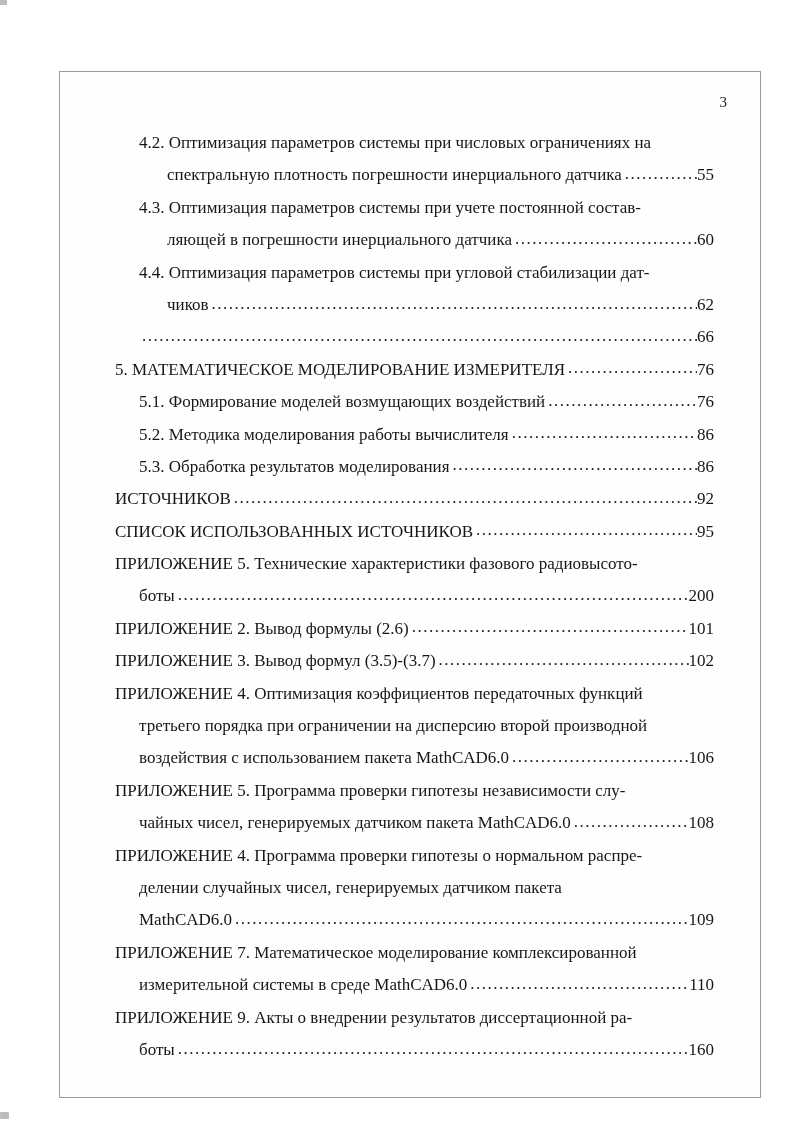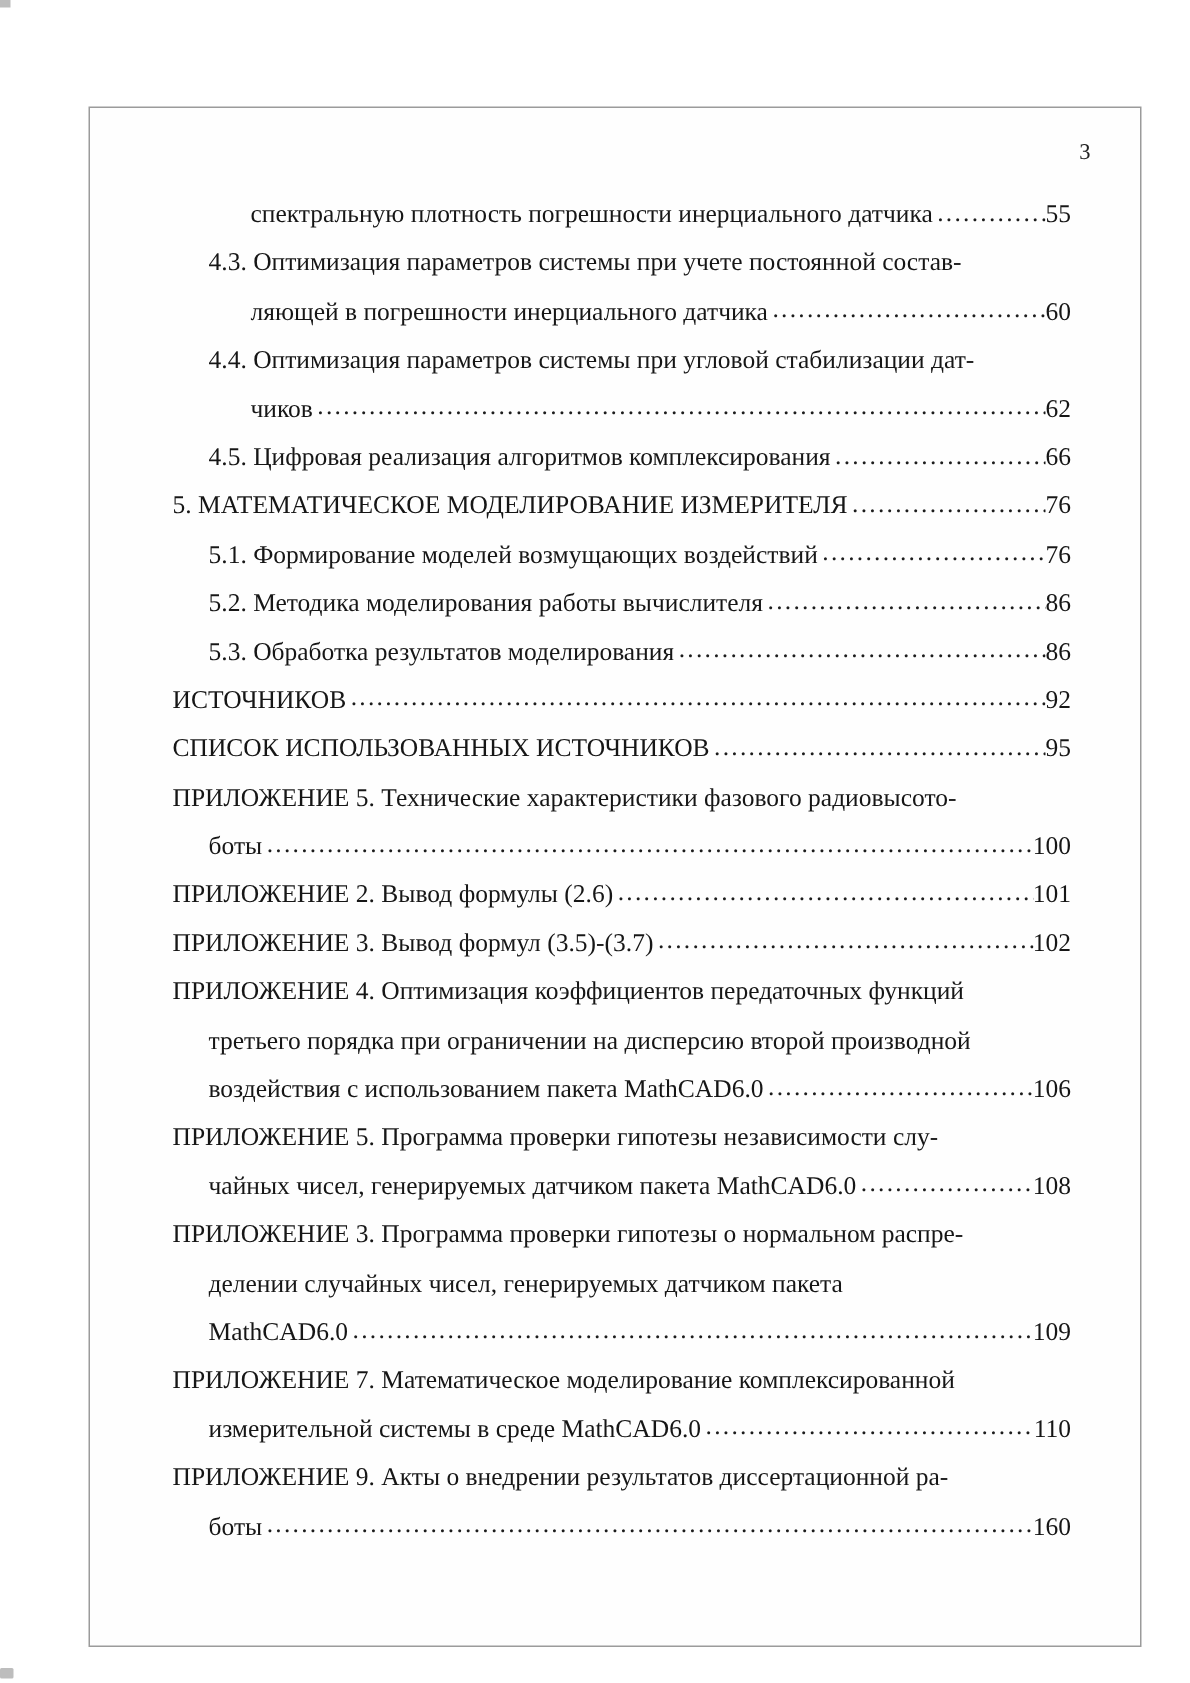--- a/index.html
+++ b/index.html
@@ -79,20 +79,23 @@
 </style>
 </head>
 <body>
 
 <div class="artifact artifact-tl"></div>
 <div class="artifact artifact-bl"></div>
 
 <div class="page-frame">
   <div class="page-number">3</div>
   <div class="toc">
+      <div class="toc-line indent-1">
+        <span class="line-text">4.2.  Оптимизация параметров системы при числовых ограничениях на</span>
+      </div>
       <div class="toc-line indent-2">
         <span class="line-text">спектральную плотность погрешности инерциального датчика</span>
         <span class="leader"></span>
         <span class="page-num">55</span>
       </div>
       <div class="toc-line indent-1">
         <span class="line-text">4.3. Оптимизация параметров системы при учете постоянной состав-</span>
       </div>
       <div class="toc-line indent-2">
         <span class="line-text">ляющей в погрешности инерциального датчика</span>
@@ -101,21 +104,20 @@
       </div>
       <div class="toc-line indent-1">
         <span class="line-text">4.4. Оптимизация параметров системы при угловой стабилизации дат-</span>
       </div>
       <div class="toc-line indent-2">
         <span class="line-text">чиков</span>
         <span class="leader"></span>
         <span class="page-num">62</span>
       </div>
       <div class="toc-line indent-1">
-        <span class="line-text">4.5. Цифровая реализация алгоритмов комплексирования</span>
         <span class="leader"></span>
         <span class="page-num">66</span>
       </div>
       <div class="toc-line indent-0">
         <span class="line-text">5. МАТЕМАТИЧЕСКОЕ МОДЕЛИРОВАНИЕ ИЗМЕРИТЕЛЯ</span>
         <span class="leader"></span>
         <span class="page-num">76</span>
       </div>
       <div class="toc-line indent-1">
         <span class="line-text">5.1. Формирование моделей возмущающих воздействий</span>
@@ -141,21 +143,21 @@
         <span class="line-text">СПИСОК ИСПОЛЬЗОВАННЫХ ИСТОЧНИКОВ</span>
         <span class="leader"></span>
         <span class="page-num">95</span>
       </div>
       <div class="toc-line indent-0">
         <span class="line-text">ПРИЛОЖЕНИЕ 5. Технические характеристики фазового радиовысото-</span>
       </div>
       <div class="toc-line indent-1">
         <span class="line-text">боты</span>
         <span class="leader"></span>
-        <span class="page-num">100</span>
+        <span class="page-num">200</span>
       </div>
       <div class="toc-line indent-0">
         <span class="line-text">ПРИЛОЖЕНИЕ 2. Вывод формулы (2.6)</span>
         <span class="leader"></span>
         <span class="page-num">101</span>
       </div>
       <div class="toc-line indent-0">
         <span class="line-text">ПРИЛОЖЕНИЕ 3. Вывод формул (3.5)-(3.7)</span>
         <span class="leader"></span>
         <span class="page-num">102</span>
@@ -173,21 +175,21 @@
       </div>
       <div class="toc-line indent-0">
         <span class="line-text">ПРИЛОЖЕНИЕ 5. Программа проверки гипотезы независимости слу-</span>
       </div>
       <div class="toc-line indent-1">
         <span class="line-text">чайных чисел, генерируемых датчиком пакета MathCAD6.0</span>
         <span class="leader"></span>
         <span class="page-num">108</span>
       </div>
       <div class="toc-line indent-0">
-        <span class="line-text">ПРИЛОЖЕНИЕ 3. Программа проверки гипотезы о нормальном распре-</span>
+        <span class="line-text">ПРИЛОЖЕНИЕ 4. Программа проверки гипотезы о нормальном распре-</span>
       </div>
       <div class="toc-line indent-1">
         <span class="line-text">делении случайных чисел, генерируемых датчиком пакета</span>
       </div>
       <div class="toc-line indent-1">
         <span class="line-text">MathCAD6.0</span>
         <span class="leader"></span>
         <span class="page-num">109</span>
       </div>
       <div class="toc-line indent-0">

